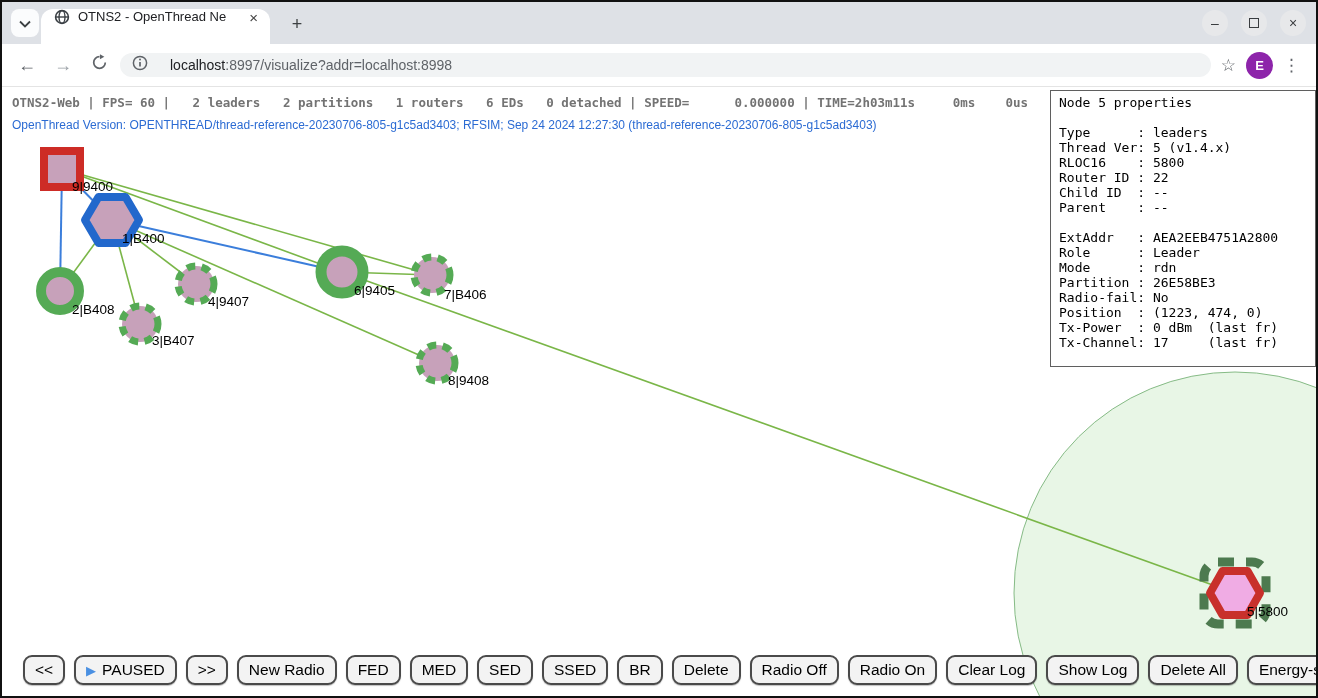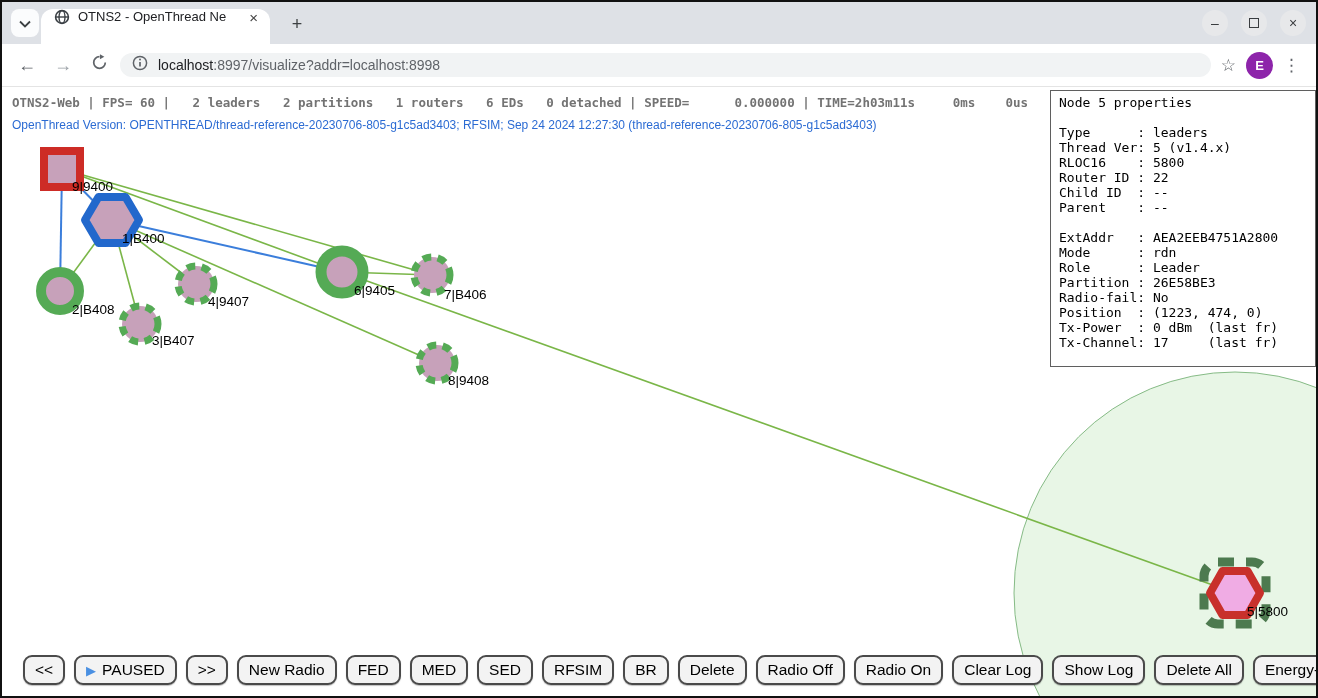--- a/index.html
+++ b/index.html
@@ -14,21 +14,21 @@
   .tab-close { font-size: 15px; color: #444; padding: 0 2px; }
   .newtab-btn { position: absolute; left: 282px; top: 9px; width: 26px; height: 26px; font-size: 18px; color: #3c4043; display: flex; align-items: center; justify-content: center; }
   .wincontrols { position: absolute; right: 10px; top: 8px; display: flex; gap: 13px; }
   .winbtn { width: 26px; height: 26px; border-radius: 50%; background: #e7e8ea; color: #3a3d40; display: flex; align-items: center; justify-content: center; font-size: 14px; }
   .maxsquare { width: 10px; height: 10px; border: 1.5px solid #3a3d40; display: inline-block; }
 
   
   .toolbar { height: 43px; background: #fff; display: flex; align-items: center; padding: 0 12px 0 10px; gap: 6px; border-bottom: 1px solid #e4e4e4; }
   .navbtn { width: 30px; text-align: center; font-size: 18px; color: #5f6368; flex: none; }
   .navbtn.fwd { color: #9aa0a6; }
-  .omnibox { flex: 1; height: 24px; background: #f1f3f4; border-radius: 14px; display: flex; align-items: center; padding: 0 12px; gap: 10px; overflow: hidden; }
+  .omnibox { flex: 1; height: 24px; background: #f1f3f4; border-radius: 14px; display: flex; align-items: center; padding: 0 12px; gap: 22px; overflow: hidden; }
   .urltext { font-size: 14px; white-space: nowrap; }
   .urltext .host { color: #202124; }
   .urltext .rest { color: #5f6368; }
   .star-btn { font-size: 17px; color: #5f6368; padding: 0 4px; flex: none; }
   .avatar { width: 27px; height: 27px; border-radius: 50%; background: #8d24aa; color: #fff; font-size: 13px; font-weight: bold; display: flex; align-items: center; justify-content: center; flex: none; }
   .menu-dots { font-size: 17px; color: #5f6368; padding: 0 4px; flex: none; }
 
   
   .content { position: absolute; top: 86px; left: 0; right: 0; bottom: 0; background: #fff; }
   .net-svg { position: absolute; left: 0; top: 0; z-index: 1; }
@@ -176,22 +176,22 @@
       <div class="prop-line">Node 5 properties</div>
       <div class="prop-line"></div>
       <div class="prop-line">Type      : leaders</div>
       <div class="prop-line">Thread Ver: 5 (v1.4.x)</div>
       <div class="prop-line">RLOC16    : 5800</div>
       <div class="prop-line">Router ID : 22</div>
       <div class="prop-line">Child ID  : --</div>
       <div class="prop-line">Parent    : --</div>
       <div class="prop-line"></div>
       <div class="prop-line">ExtAddr   : AEA2EEB4751A2800</div>
+      <div class="prop-line">Role      : Leader</div>
       <div class="prop-line">Mode      : rdn</div>
-      <div class="prop-line">Role      : Leader</div>
       <div class="prop-line">Partition : 26E58BE3</div>
       <div class="prop-line">Radio-fail: No</div>
       <div class="prop-line">Position  : (1223, 474, 0)</div>
       <div class="prop-line">Tx-Power  : 0 dBm  (last fr)</div>
       <div class="prop-line">Tx-Channel: 17     (last fr)</div>
     </div>
 
     <div class="btnbar">
       <button class="simbtn">
           <span>&lt;&lt;</span>
@@ -209,21 +209,21 @@
       <button class="simbtn">
           <span>FED</span>
         </button>
       <button class="simbtn">
           <span>MED</span>
         </button>
       <button class="simbtn">
           <span>SED</span>
         </button>
       <button class="simbtn">
-          <span>RFSIM</span>
+          <span>SSED</span>
         </button>
       <button class="simbtn">
           <span>BR</span>
         </button>
       <button class="simbtn">
           <span>Delete</span>
         </button>
       <button class="simbtn">
           <span>Radio Off</span>
         </button>

